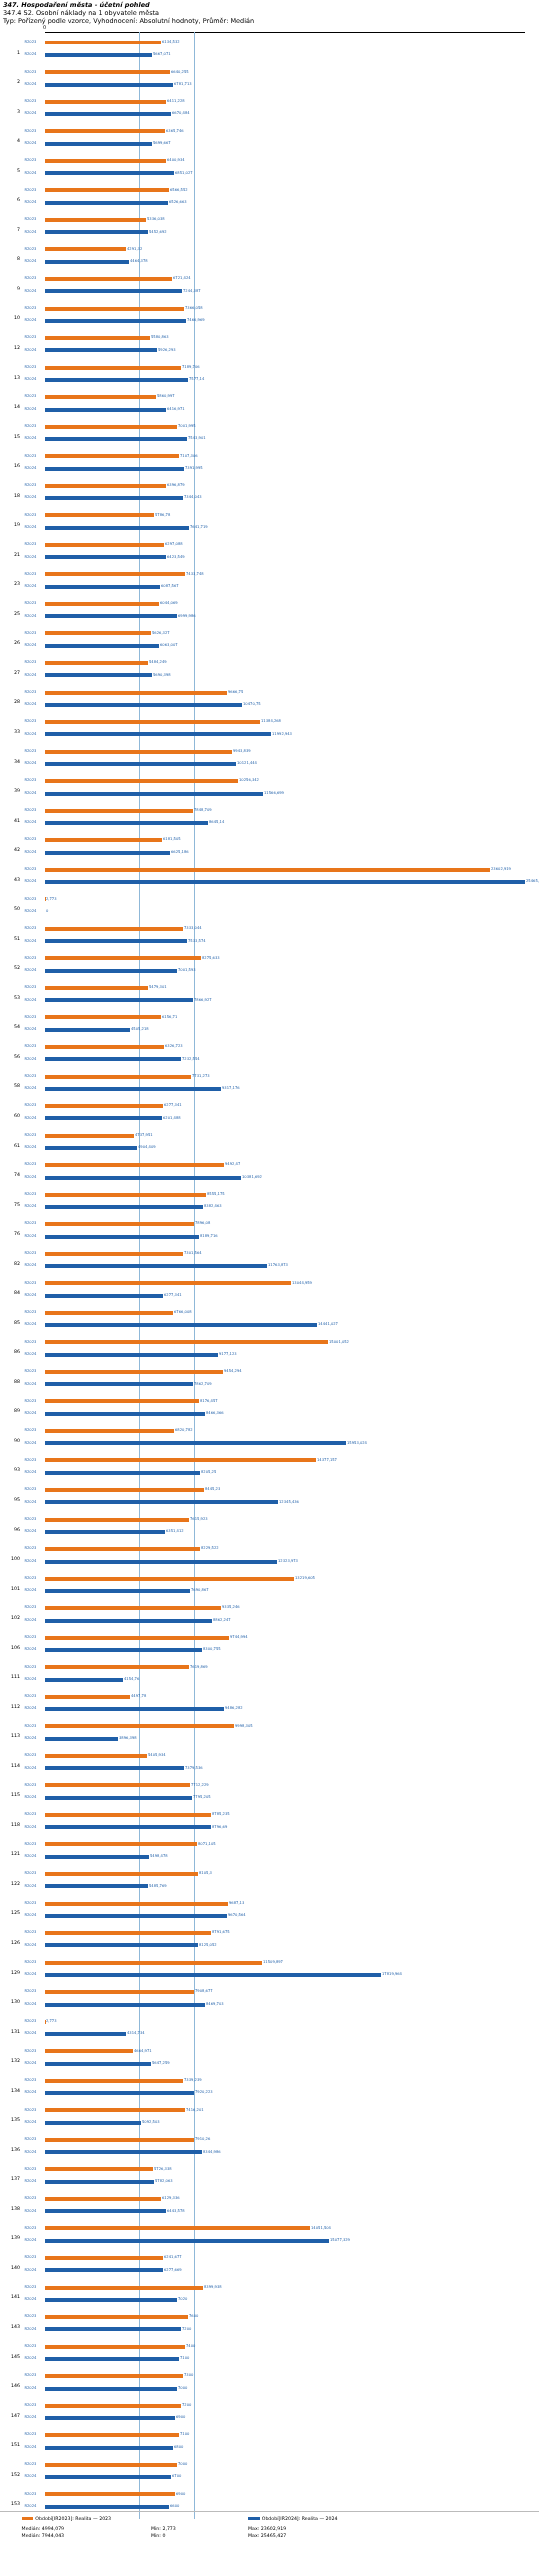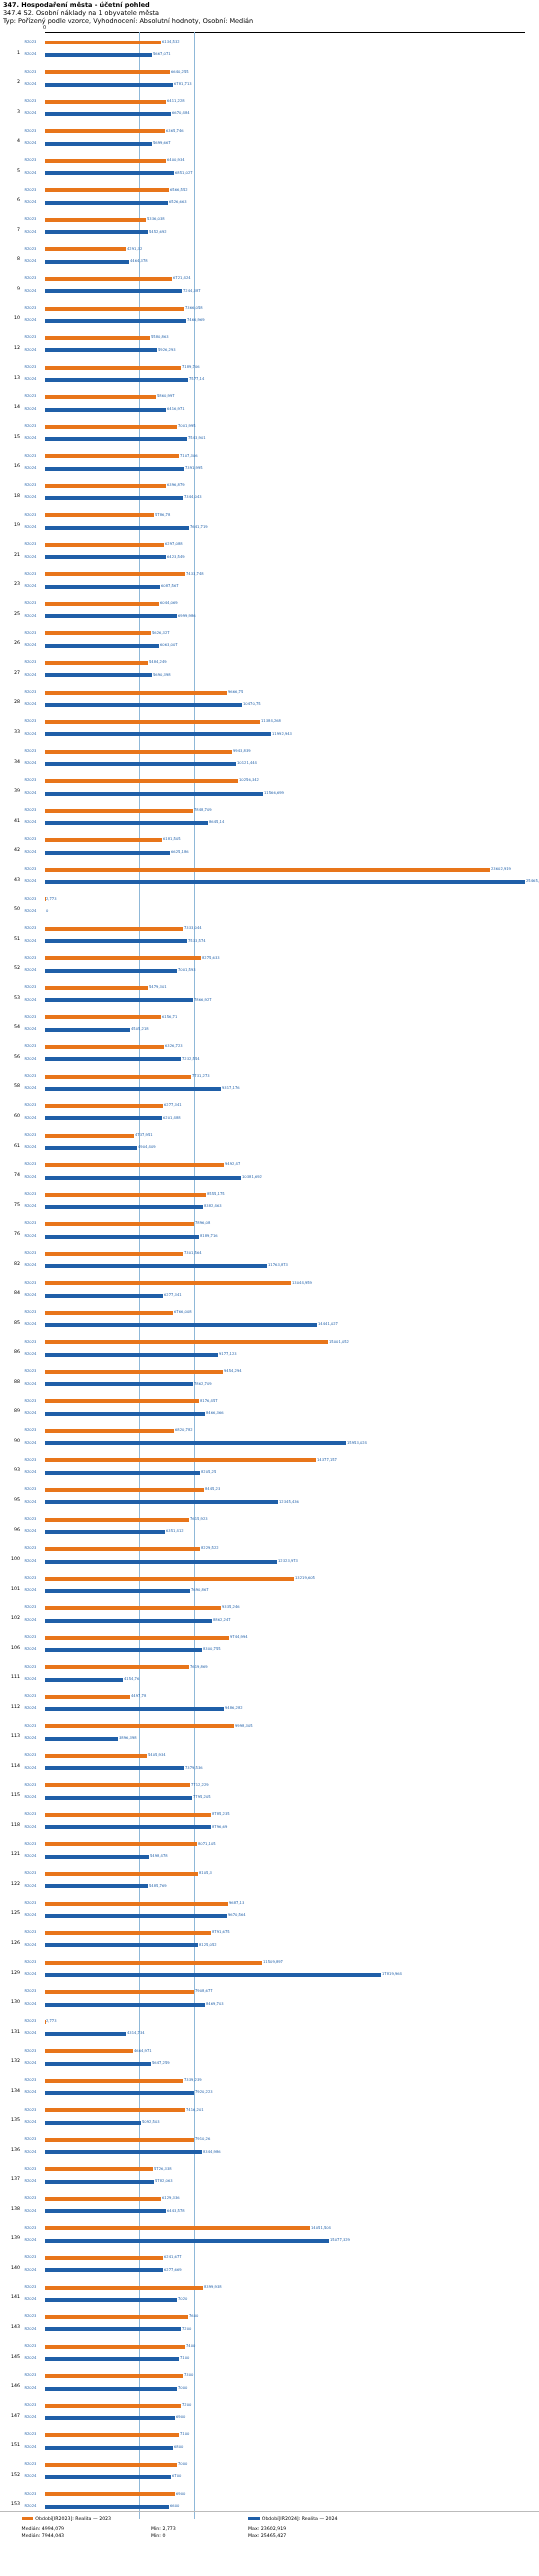--- a/index.html
+++ b/index.html
@@ -1,19 +1,19 @@
 <!DOCTYPE html>
 <html style="font-size:11.5px"><head>
 <meta charset="utf-8">
 <style>
   html,body{margin:0;padding:0;background:#ffffff;}
   body{font-family:"DejaVu Sans","Liberation Sans",sans-serif;width:539px;}
   #root{position:relative;width:539px;height:2576px;overflow:hidden;}
   .hdr{position:absolute;left:2.9px;top:1.4px;font-size:6.5px;color:#000;line-height:8px;white-space:nowrap;}
-  .hdr .t1{font-weight:bold;}
+  .hdr .t1{font-weight:bold;font-style:italic;}
   .plot{position:absolute;left:0;top:32px;width:539px;height:2494px;}
   .axis-top{position:absolute;left:45px;top:0px;width:480px;height:0.7px;background:#000;}
   .axis-zero-label{position:absolute;left:43px;top:-8px;font-size:5px;color:#000;}
   .rowlabel{position:absolute;left:0;width:20px;text-align:right;font-size:4.7px;color:#000;}
   .serieslabel{position:absolute;font-size:3.7px;color:#1f5fa8;letter-spacing:0px;}
   .bar{position:absolute;height:3.6px;}
   .bar.y2023{background:#e8751a;}
   .bar.y2024{background:#1f5fa8;}
   .barval{position:absolute;font-size:3.7px;color:#1f5fa8;white-space:nowrap;}
   .medline{position:absolute;top:0;width:0.7px;background:#8fb8d8;}
@@ -27,21 +27,21 @@
   .bottomline{position:absolute;left:0;top:2511px;width:539px;height:0.7px;background:#bbb;}
 </style>
 </head>
 <body>
 
 <div id="root">
 
   <div class="hdr">
     <div class="t1">347. Hospodaření města - účetní pohled</div>
     <div>347.4 S2. Osobní náklady na 1 obyvatele města</div>
-    <div>Typ: Pořízený podle vzorce, Vyhodnocení: Absolutní hodnoty, Osobní: Medián</div>
+    <div>Typ: Pořízený podle vzorce, Vyhodnocení: Absolutní hodnoty, Průměr: Medián</div>
   </div>
 
   <div class="plot" id="plot">
     <div class="axis-top"></div>
     <div class="axis-zero-label">0</div>
   <div class="medline" style="left: 139px; height: 2487px;"></div>
       <div class="medline" style="left: 194px; height: 2487px;"></div>
       <div class="rowlabel" style="top: 17.6px;">1</div>
       <div class="serieslabel" style="left: 24.4px; top: 8px;">R2023</div>
       <div class="bar y2023" style="left: 45px; top: 8.7px; width: 116px;"></div>

